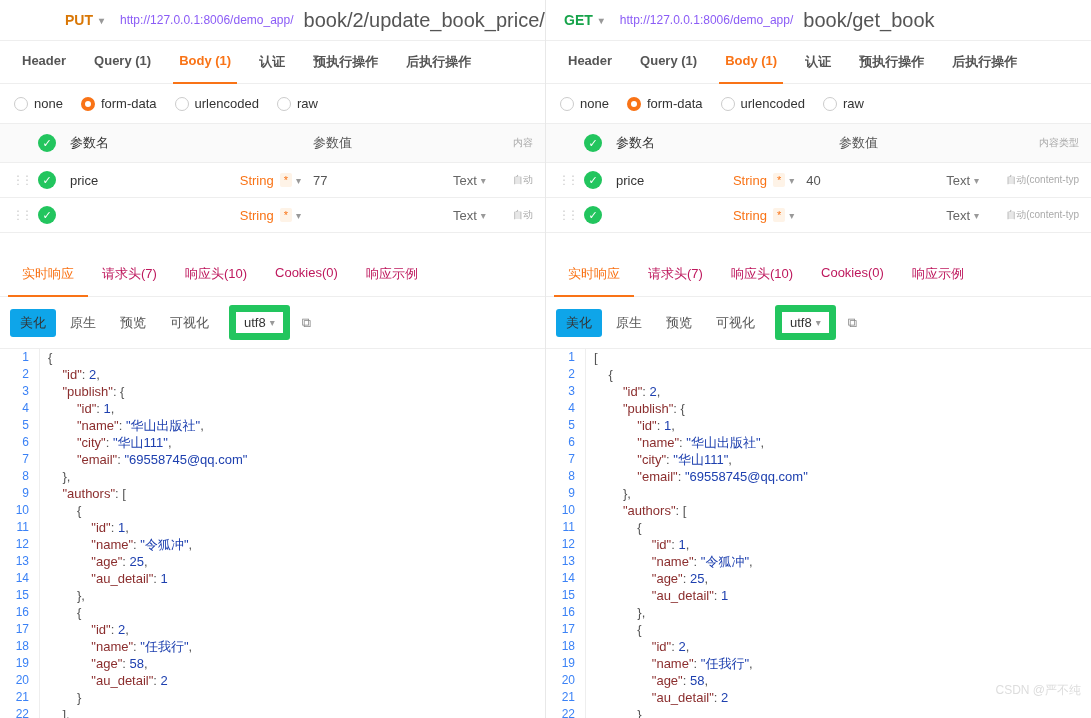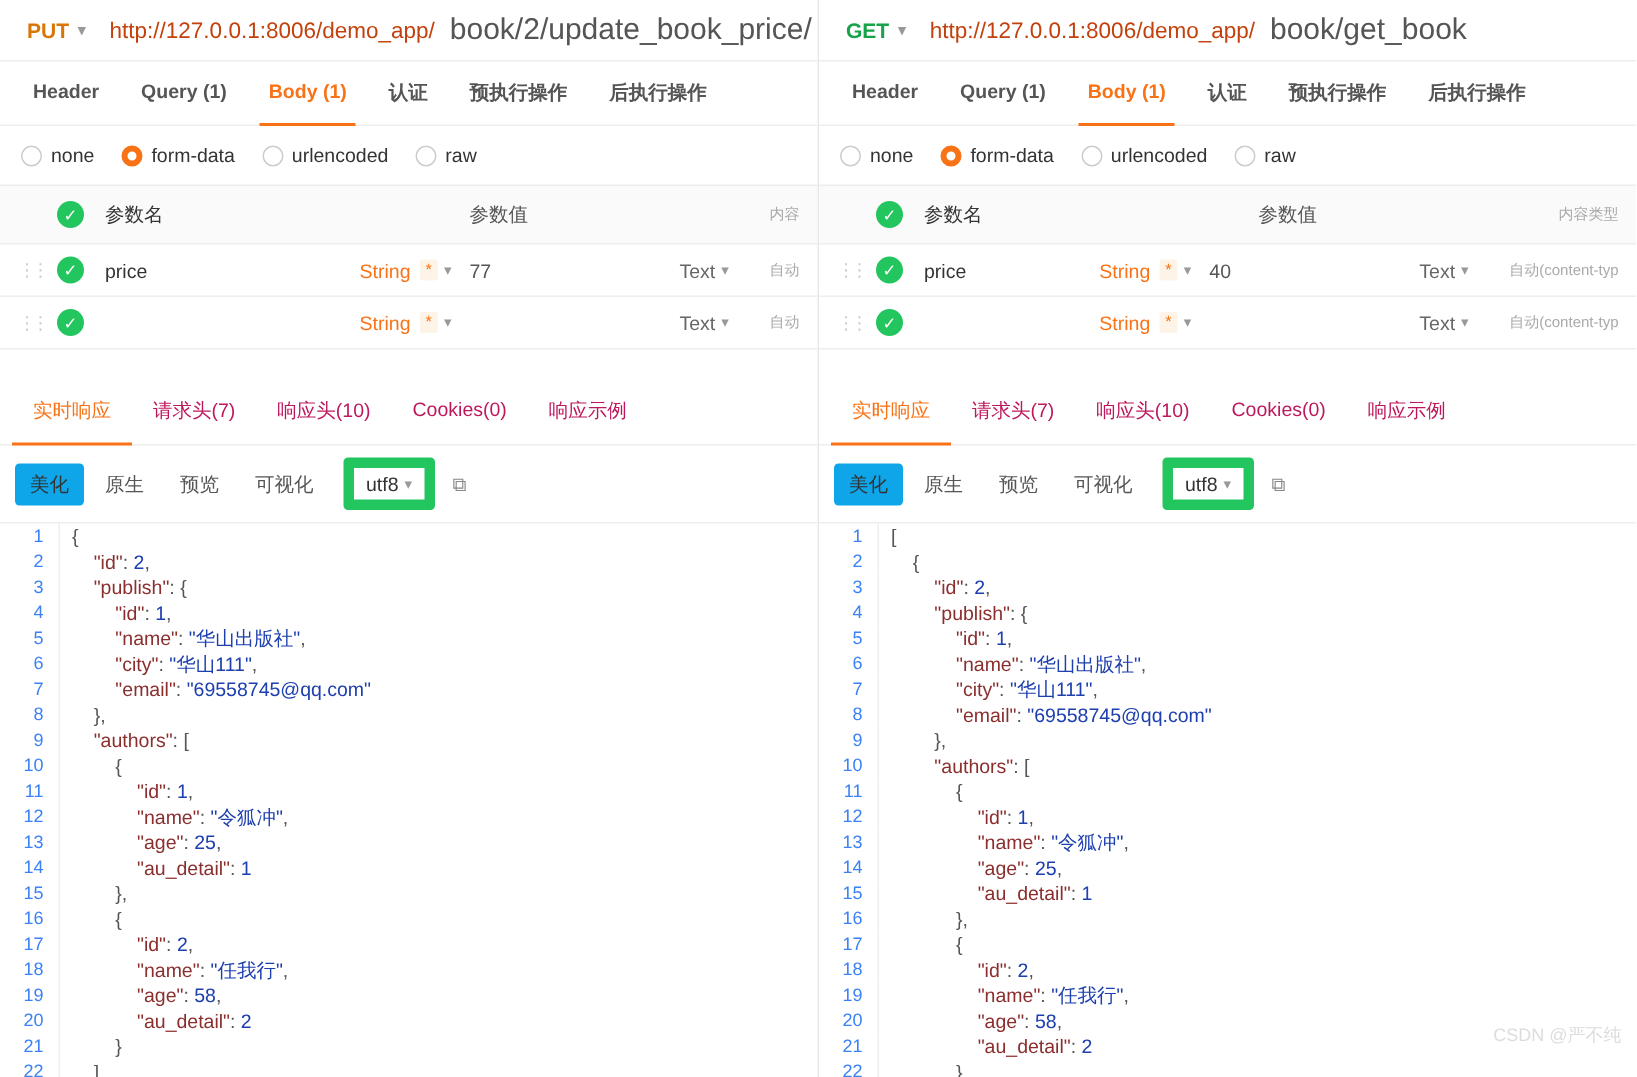--- a/index.html
+++ b/index.html
@@ -3,24 +3,24 @@
 <meta charset="utf-8">
 <style>
 * { margin:0; padding:0; box-sizing:border-box; font-family:-apple-system,"Segoe UI",Arial,sans-serif; }
 body { background:#fff; font-size:13px; color:#333; overflow:hidden; }
 .app { display:flex; width:1091px; height:718px; }
 .pane { flex:1; border-right:1px solid #e8e8e8; overflow:hidden; display:flex; flex-direction:column; }
 .pane:last-child { border-right:none; }
 
 .urlbar { display:flex; align-items:center; padding:8px 10px; border-bottom:1px solid #eee; gap:8px; }
 .method { font-weight:bold; font-size:14px; cursor:pointer; display:flex; align-items:center; gap:6px; padding:4px 8px; }
-.method.put { color:#d97706; }
+.method.put { color:#d97706;margin-left:47px; }
 .method.get { color:#16a34a; }
 .chev { color:#999; font-size:10px; }
-.url { color:#c2410c; font-size:15px; }
+.url { color:#8b5cf6; font-size:12px; }
 .path { color:#555; font-size:20px; margin-left:2px; }
 
 .tabs { display:flex; border-bottom:1px solid #eee; padding:0 8px; }
 .tab { padding:12px 14px; cursor:pointer; font-size:13px; color:#555; position:relative;font-weight:bold; }
 .tab.active { color:#f97316; }
 .tab.active::after { content:""; position:absolute; bottom:-1px; left:10%; width:80%; height:2px; background:#f97316; }
 
 .radios { display:flex; gap:18px; padding:12px 14px; align-items:center; }
 .radio { display:flex; align-items:center; gap:6px; cursor:pointer; }
 .rdot { width:14px; height:14px; border:1px solid #ccc; border-radius:50%; display:flex; align-items:center; justify-content:center; }

